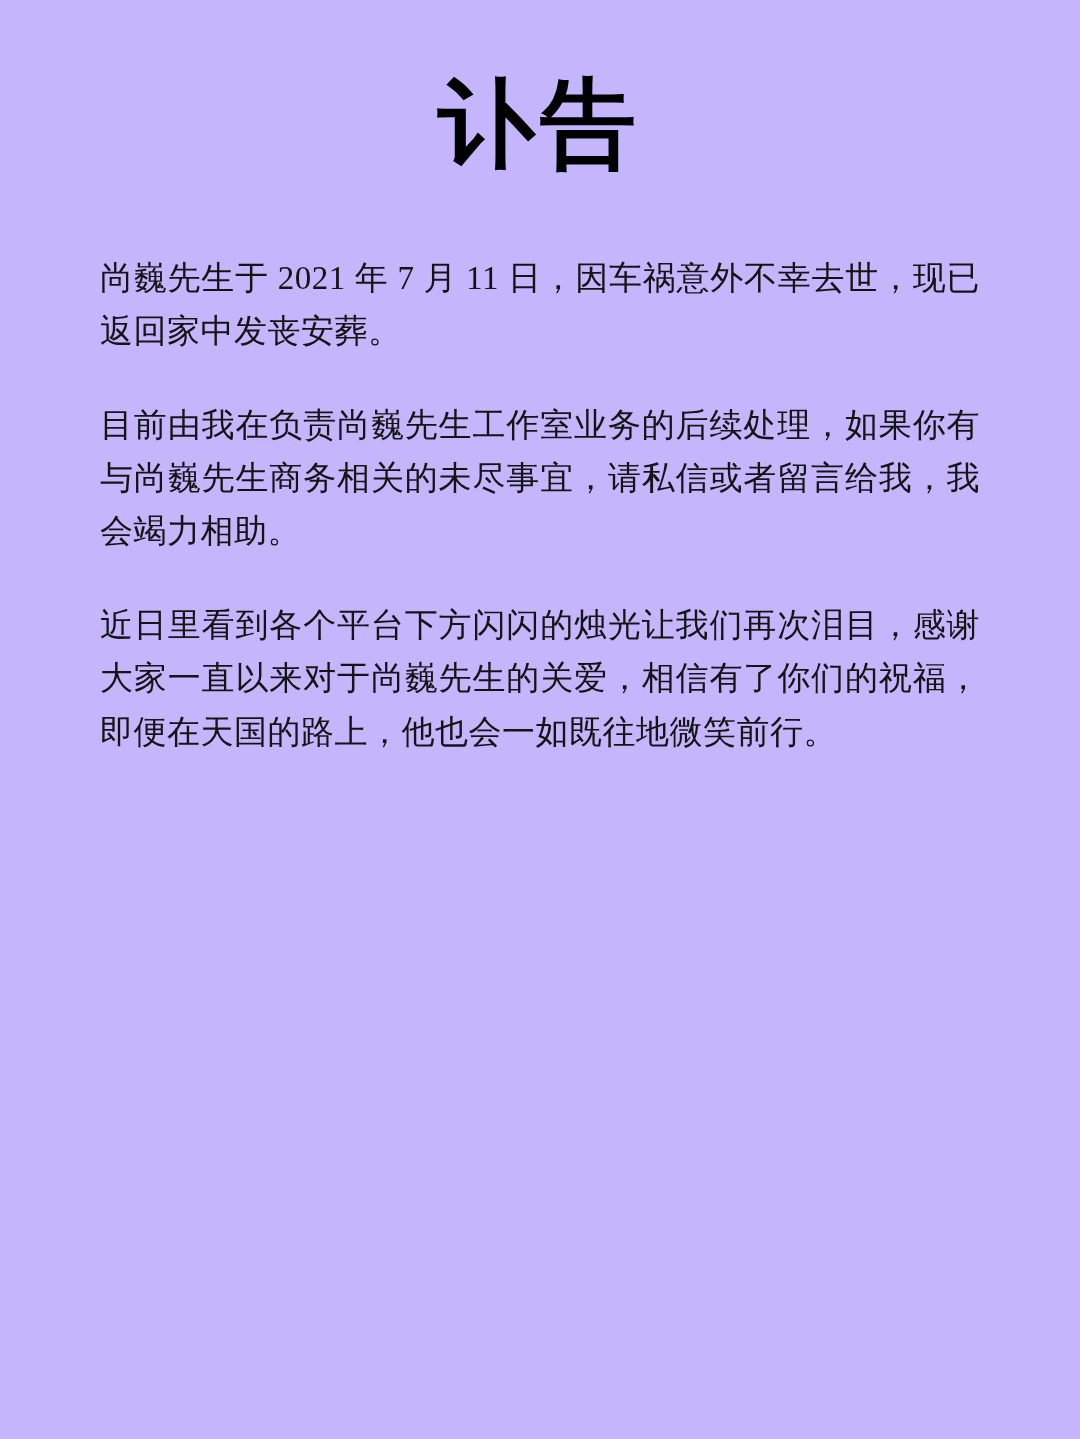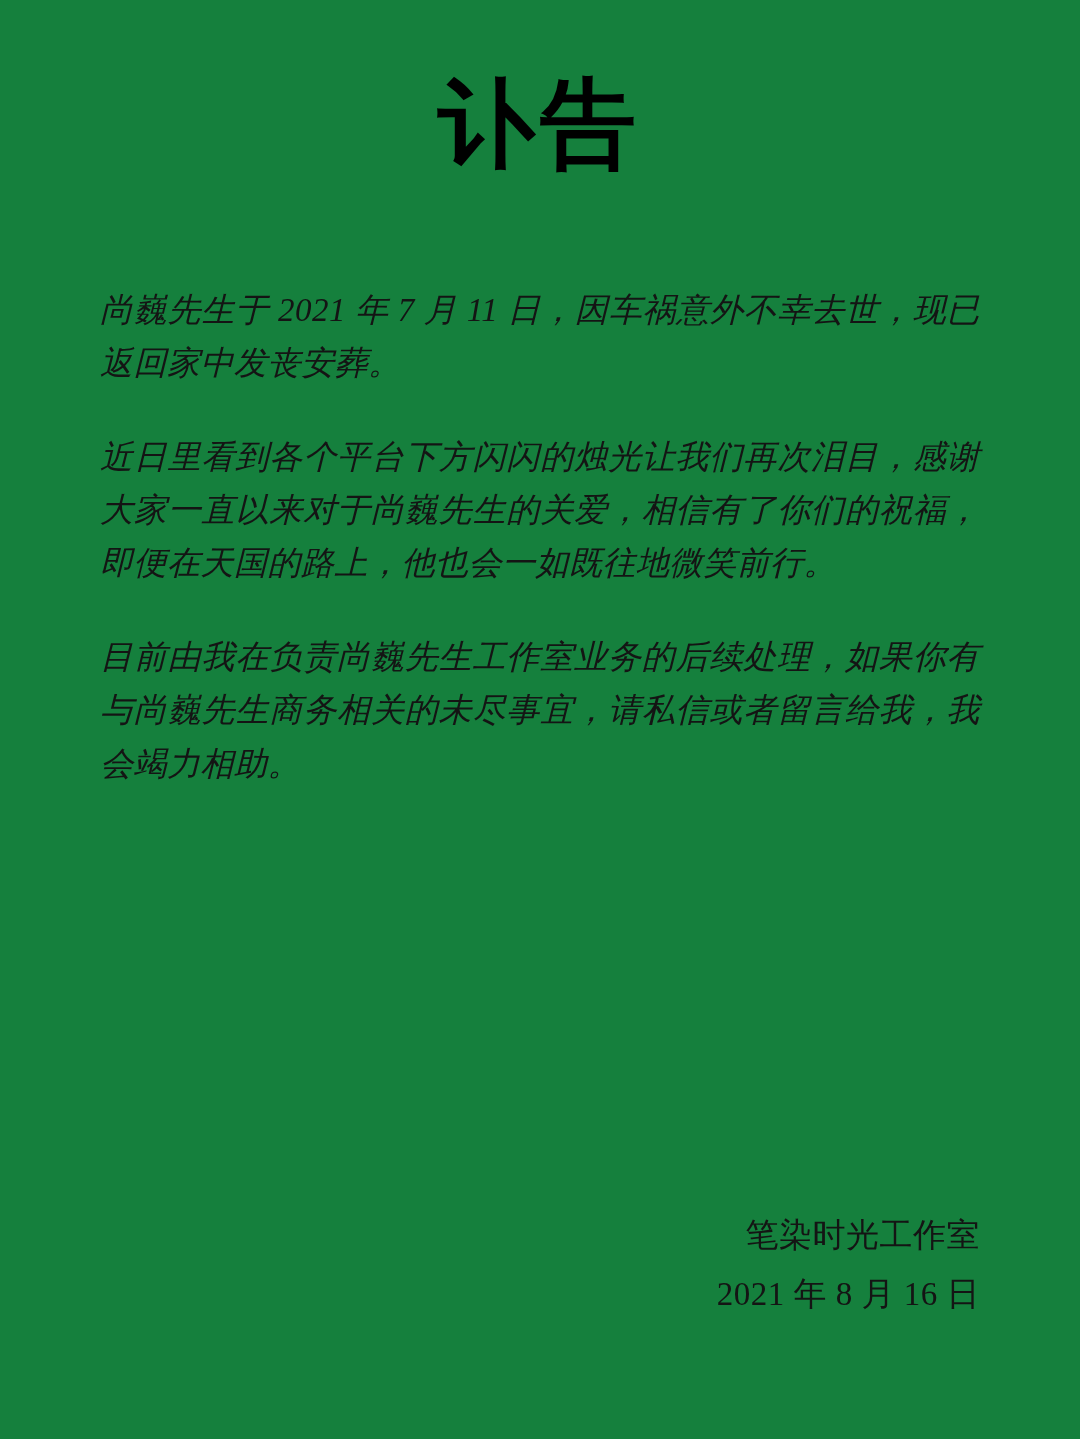--- a/index.html
+++ b/index.html
@@ -13,38 +13,37 @@
     font-family: "Liberation Serif", "DejaVu Serif", serif;
     color: #141414;
     position: relative;
     overflow: hidden;
   }
   .page {
     width: 1080px;
     height: 1439px;
     box-sizing: border-box;
     padding: 0 100px;
-    background: #15803d;
+    background: #c4b5fd;
     display: flex;
     flex-direction: column;
   }
   .doc-title {
     text-align: center;
     font-size: 96px;
     line-height: 1.1;
     font-weight: 700;
     letter-spacing: 6px;
     margin-top: 72px;
     margin-bottom: 0;
     color: #000000;
     font-family: "Liberation Serif", "DejaVu Serif", serif;
   }
   .body-block {
-    margin-top: 106px;
-    font-style: italic;
+    margin-top: 74px;
   }
   p.para {
     font-size: 33px;
     line-height: 1.62;
     margin: 0 0 40px 0;
     text-align: justify;
     text-justify: inter-ideograph;
     letter-spacing: 0.5px;
     color: #141414;
   }
@@ -69,22 +68,18 @@
 </style>
 </head>
 <body>
 
 <div class="page">
 
   <h1 class="doc-title">讣告</h1>
 
   <div class="body-block">
     <p class="para">尚巍先生于 2021 年 7 月 11 日，因车祸意外不幸去世，现已返回家中发丧安葬。</p>
+    <p class="para">目前由我在负责尚巍先生工作室业务的后续处理，如果你有与尚巍先生商务相关的未尽事宜，请私信或者留言给我，我会竭力相助。</p>
     <p class="para">近日里看到各个平台下方闪闪的烛光让我们再次泪目，感谢大家一直以来对于尚巍先生的关爱，相信有了你们的祝福，即便在天国的路上，他也会一如既往地微笑前行。</p>
-    <p class="para">目前由我在负责尚巍先生工作室业务的后续处理，如果你有与尚巍先生商务相关的未尽事宜，请私信或者留言给我，我会竭力相助。</p>
   </div>
 
-  <div class="signature">
-    <div>笔染时光工作室</div>
-    <div class="sig-date">2021 年 8 月 16 日</div>
-  </div>
 
 </div>
 
 </body></html>

